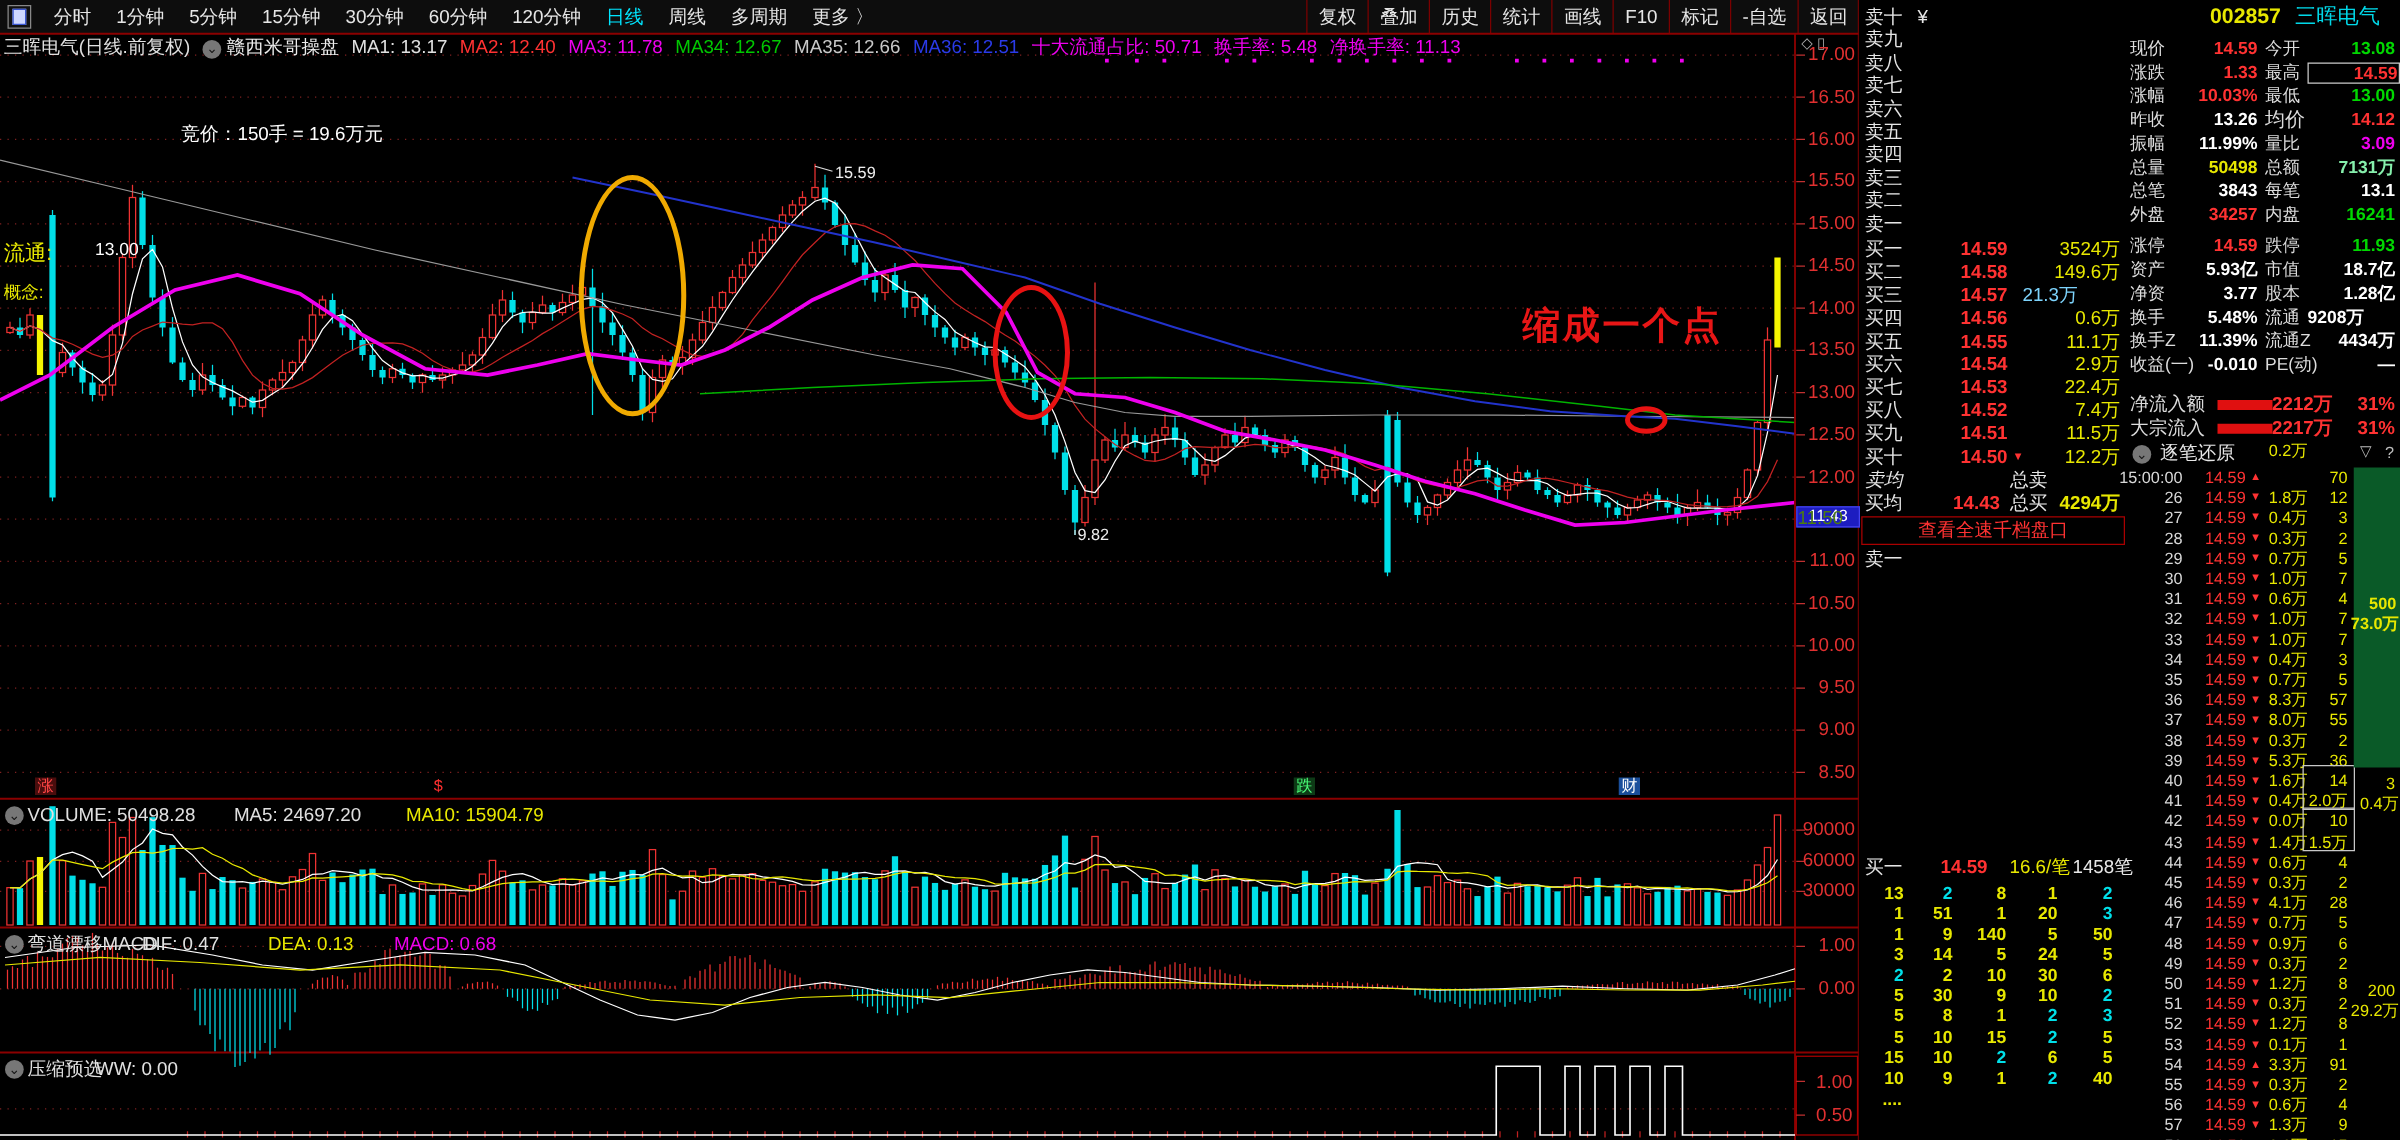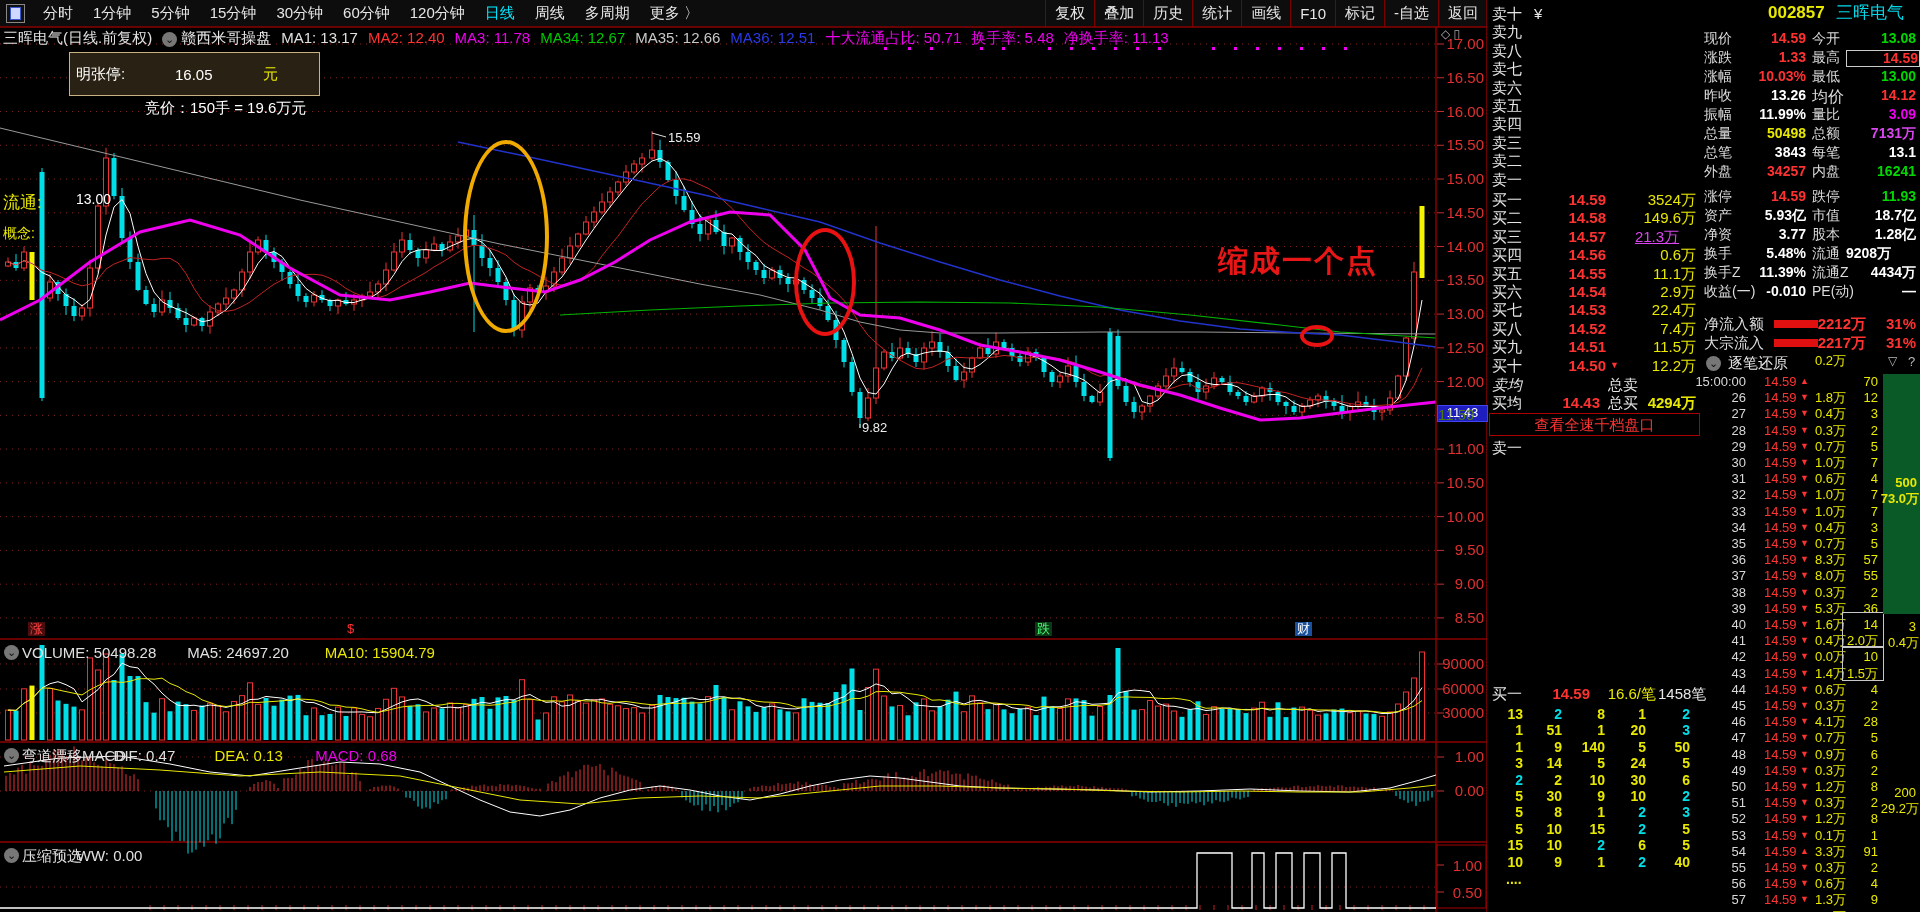--- a/index.html
+++ b/index.html
@@ -1090,25 +1090,20 @@
       <line x1="1490" y1="703" x2="1698" y2="703" stroke="#aa2020" stroke-dasharray="1 4"></line>
       <line x1="1701" y1="25" x2="1920" y2="25" stroke="#8b0000"></line>
       <line x1="1701" y1="184" x2="1920" y2="184" stroke="#8b0000"></line>
       <line x1="1701" y1="310" x2="1920" y2="310" stroke="#8b0000"></line>
       <line x1="1701" y1="352" x2="1920" y2="352" stroke="#8b0000"></line>
       <line x1="1701" y1="372" x2="1920" y2="372" stroke="#8b0000"></line>
     </svg>
 
   <div id="main-header" class="t" style="left:3px;top:30px;font-size:15px;"><span style="color: rgb(224, 224, 224); margin-right: 10px;">三晖电气(日线.前复权)</span><span class="chev">⌄</span><span style="color: rgb(236, 236, 236); margin-right: 10px;">赣西米哥操盘</span><span style="color: rgb(224, 224, 224); margin-right: 10px;">MA1: 13.17</span><span style="color: rgb(255, 50, 50); margin-right: 10px;">MA2: 12.40</span><span style="color: rgb(238, 0, 238); margin-right: 10px;">MA3: 11.78</span><span style="color: rgb(0, 200, 0); margin-right: 10px;">MA34: 12.67</span><span style="color: rgb(200, 200, 200); margin-right: 10px;">MA35: 12.66</span><span style="color: rgb(42, 58, 232); margin-right: 10px;">MA36: 12.51</span><span style="color: rgb(238, 0, 238); margin-right: 10px;">十大流通占比: 50.71</span><span style="color: rgb(238, 0, 238); margin-right: 10px;">换手率: 5.48</span><span style="color: rgb(238, 0, 238); margin-right: 10px;">净换手率: 11.13</span></div>
 
-  <div id="tooltip-box">
-    <span style="padding-left:6px;color:#fff;">明张停:</span>
-    <span style="position:absolute;left:105px;color:#fff;">16.05</span>
-    <span style="position:absolute;left:193px;color:#e8e800;">元</span>
-  </div>
   <div class="t" style="left:145px;top:100px;font-size:15px;color:#fff;">竞价：150手 = 19.6万元</div>
 
   <div class="t" style="left:3px;top:194px;font-size:17px;color:#e8e800;">流通:</div>
   <div class="t" style="left:3px;top:226px;font-size:14px;color:#e8e800;">概念:</div>
   <div class="t" style="left:76px;top:192px;font-size:14px;color:#fff;">13.00</div>
 
   <div class="ellipse" style="left:463px;top:140px;width:78px;height:185px;border:4px solid #f0aa00;"></div>
   <div class="ellipse" style="left:794px;top:228px;width:54px;height:100px;border:4px solid #e81212;"></div>
   <div class="ellipse" style="left:1300px;top:325px;width:26px;height:14px;border:4px solid #e81212;"></div>
   <div class="t" style="left:1218px;top:244px;font-size:30px;font-weight:bold;color:#e81616;letter-spacing:2px;">缩成一个点</div>
@@ -1131,21 +1126,21 @@
       <div class="t" style="left: 1492px; top: 153.2px; font-size: 15px; color: rgb(230, 230, 230);">卖二</div>
       <div class="t" style="left: 1492px; top: 171.6px; font-size: 15px; color: rgb(230, 230, 230);">卖一</div>
       <div class="t" style="left: 1492px; top: 192px; font-size: 15px; color: rgb(230, 230, 230);">买一</div>
       <div class="t" style="left: 1536px; top: 192px; width: 70px; text-align: right; font-size: 15px; color: rgb(255, 50, 50); font-weight: bold;">14.59</div>
       <div class="t" style="left: 1618px; top: 192px; width: 78px; text-align: right; font-size: 15px; color: rgb(232, 232, 0);">3524万</div>
       <div class="t" style="left: 1492px; top: 210.4px; font-size: 15px; color: rgb(230, 230, 230);">买二</div>
       <div class="t" style="left: 1536px; top: 210.4px; width: 70px; text-align: right; font-size: 15px; color: rgb(255, 50, 50); font-weight: bold;">14.58</div>
       <div class="t" style="left: 1618px; top: 210.4px; width: 78px; text-align: right; font-size: 15px; color: rgb(232, 232, 0);">149.6万</div>
       <div class="t" style="left: 1492px; top: 228.8px; font-size: 15px; color: rgb(230, 230, 230);">买三</div>
       <div class="t" style="left: 1536px; top: 228.8px; width: 70px; text-align: right; font-size: 15px; color: rgb(255, 50, 50); font-weight: bold;">14.57</div>
-      <div class="t" style="left: 1618px; top: 228.8px; width: 78px; text-align: center; font-size: 15px; color: #d946ef; text-decoration: underline;">21.3万</div>
+      <div class="t" style="left: 1618px; top: 228.8px; width: 78px; text-align: left; font-size: 15px; color: #7dd3fc;">21.3万</div>
       <div class="t" style="left: 1492px; top: 247.2px; font-size: 15px; color: rgb(230, 230, 230);">买四</div>
       <div class="t" style="left: 1536px; top: 247.2px; width: 70px; text-align: right; font-size: 15px; color: rgb(255, 50, 50); font-weight: bold;">14.56</div>
       <div class="t" style="left: 1618px; top: 247.2px; width: 78px; text-align: right; font-size: 15px; color: rgb(232, 232, 0);">0.6万</div>
       <div class="t" style="left: 1492px; top: 265.6px; font-size: 15px; color: rgb(230, 230, 230);">买五</div>
       <div class="t" style="left: 1536px; top: 265.6px; width: 70px; text-align: right; font-size: 15px; color: rgb(255, 50, 50); font-weight: bold;">14.55</div>
       <div class="t" style="left: 1618px; top: 265.6px; width: 78px; text-align: right; font-size: 15px; color: rgb(232, 232, 0);">11.1万</div>
       <div class="t" style="left: 1492px; top: 284px; font-size: 15px; color: rgb(230, 230, 230);">买六</div>
       <div class="t" style="left: 1536px; top: 284px; width: 70px; text-align: right; font-size: 15px; color: rgb(255, 50, 50); font-weight: bold;">14.54</div>
       <div class="t" style="left: 1618px; top: 284px; width: 78px; text-align: right; font-size: 15px; color: rgb(232, 232, 0);">2.9万</div>
       <div class="t" style="left: 1492px; top: 302.4px; font-size: 15px; color: rgb(230, 230, 230);">买七</div>
@@ -1244,21 +1239,21 @@
       <div class="t" style="left: 1736px; top: 88px; width: 70px; text-align: right; font-size: 14px; color: rgb(255, 255, 255); font-weight: bold;">13.26</div>
       <div class="t" style="left: 1812px; top: 88px; font-size: 16px; color: rgb(220, 220, 220);">均价</div>
       <div class="t" style="left: 1846px; top: 88px; width: 70px; text-align: right; font-size: 14px; color: rgb(255, 50, 50); font-weight: bold;">14.12</div>
       <div class="t" style="left: 1704px; top: 107px; font-size: 14px; color: rgb(220, 220, 220);">振幅</div>
       <div class="t" style="left: 1736px; top: 107px; width: 70px; text-align: right; font-size: 14px; color: rgb(255, 255, 255); font-weight: bold;">11.99%</div>
       <div class="t" style="left: 1812px; top: 107px; font-size: 14px; color: rgb(220, 220, 220);">量比</div>
       <div class="t" style="left: 1846px; top: 107px; width: 70px; text-align: right; font-size: 14px; color: rgb(238, 0, 238); font-weight: bold;">3.09</div>
       <div class="t" style="left: 1704px; top: 126px; font-size: 14px; color: rgb(220, 220, 220);">总量</div>
       <div class="t" style="left: 1736px; top: 126px; width: 70px; text-align: right; font-size: 14px; color: rgb(232, 232, 0); font-weight: bold;">50498</div>
       <div class="t" style="left: 1812px; top: 126px; font-size: 14px; color: rgb(220, 220, 220);">总额</div>
-      <div class="t" style="left: 1846px; top: 126px; width: 70px; text-align: right; font-size: 14px; color: #d946ef; font-weight: bold;">7131万</div>
+      <div class="t" style="left: 1846px; top: 126px; width: 70px; text-align: right; font-size: 14px; color: #86efac; font-weight: bold;">7131万</div>
       <div class="t" style="left: 1704px; top: 145px; font-size: 14px; color: rgb(220, 220, 220);">总笔</div>
       <div class="t" style="left: 1736px; top: 145px; width: 70px; text-align: right; font-size: 14px; color: rgb(255, 255, 255); font-weight: bold;">3843</div>
       <div class="t" style="left: 1812px; top: 145px; font-size: 14px; color: rgb(220, 220, 220);">每笔</div>
       <div class="t" style="left: 1846px; top: 145px; width: 70px; text-align: right; font-size: 14px; color: rgb(255, 255, 255); font-weight: bold;">13.1</div>
       <div class="t" style="left: 1704px; top: 164px; font-size: 14px; color: rgb(220, 220, 220);">外盘</div>
       <div class="t" style="left: 1736px; top: 164px; width: 70px; text-align: right; font-size: 14px; color: rgb(255, 50, 50); font-weight: bold;">34257</div>
       <div class="t" style="left: 1812px; top: 164px; font-size: 14px; color: rgb(220, 220, 220);">内盘</div>
       <div class="t" style="left: 1846px; top: 164px; width: 70px; text-align: right; font-size: 14px; color: rgb(0, 216, 0); font-weight: bold;">16241</div>
       <div class="t" style="left: 1704px; top: 189px; font-size: 14px; color: rgb(220, 220, 220);">涨停</div>
       <div class="t" style="left: 1736px; top: 189px; width: 70px; text-align: right; font-size: 14px; color: rgb(255, 50, 50); font-weight: bold;">14.59</div>

